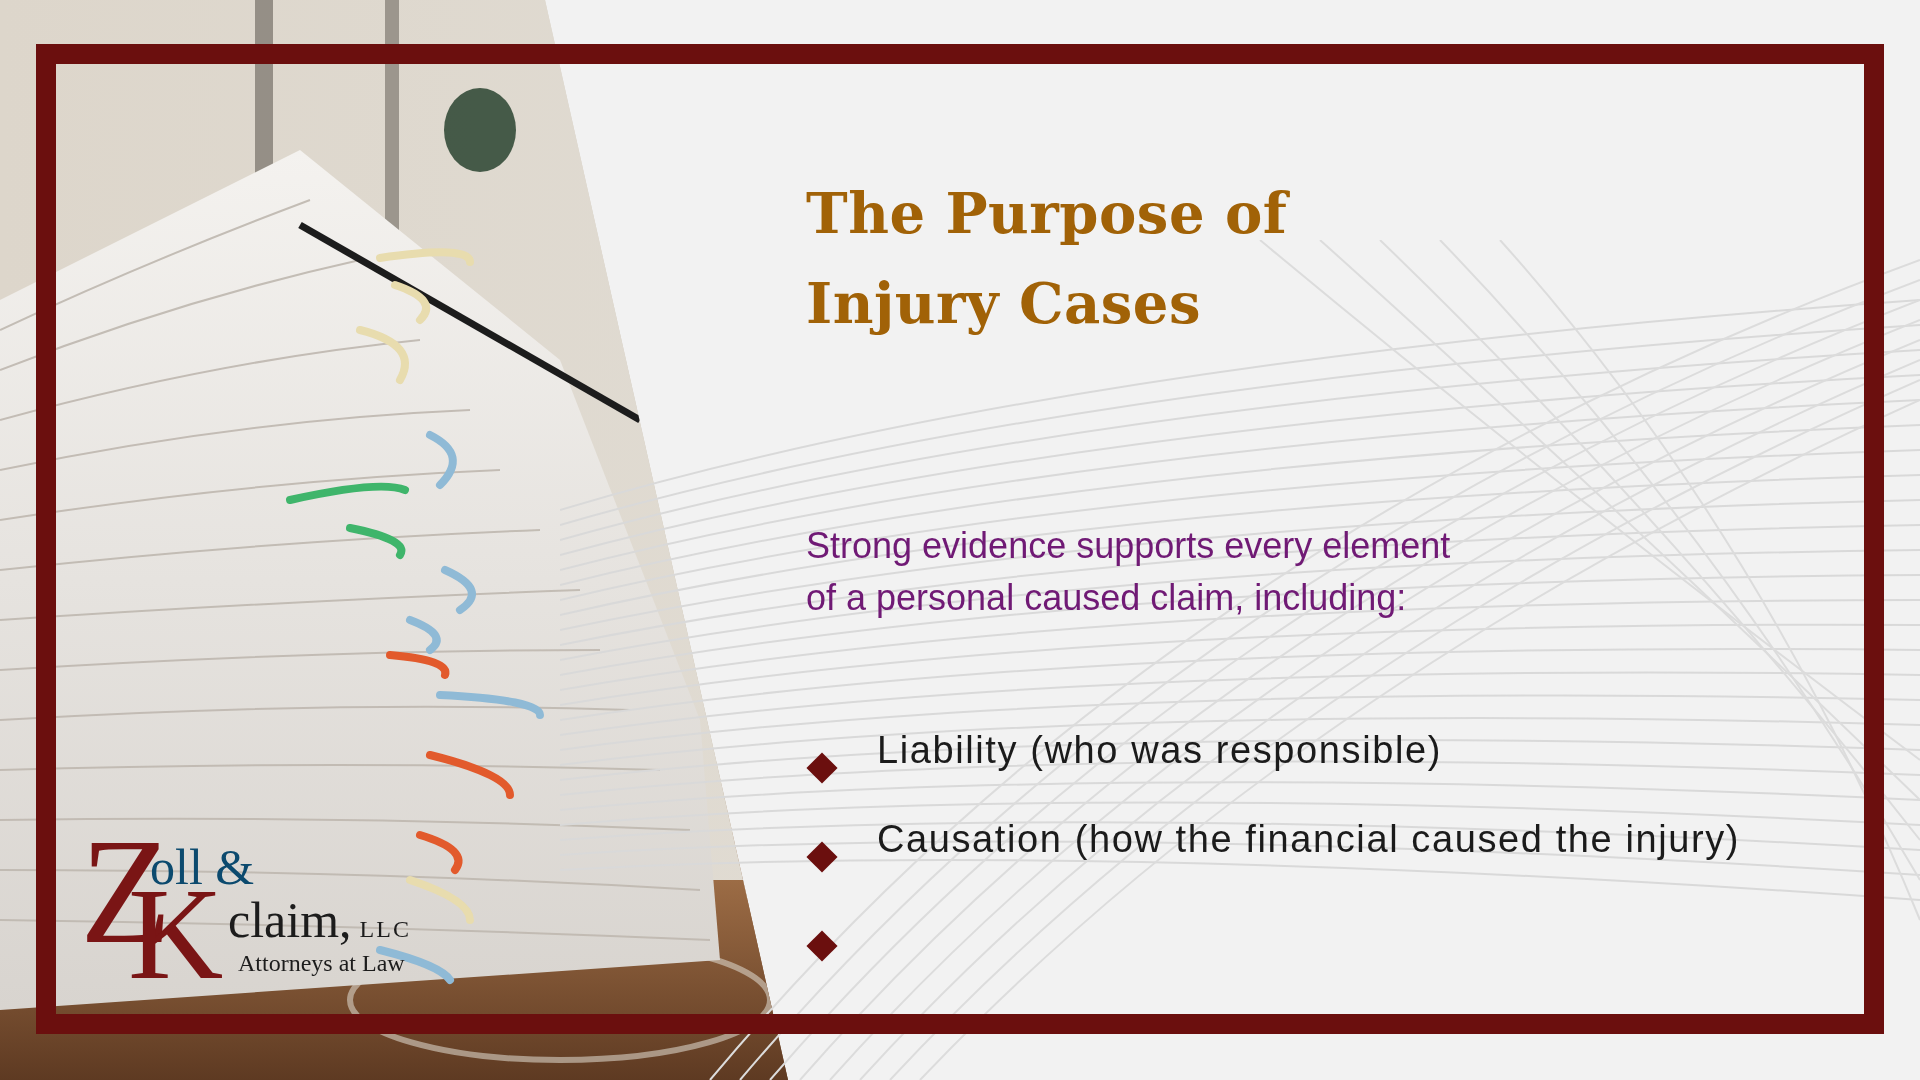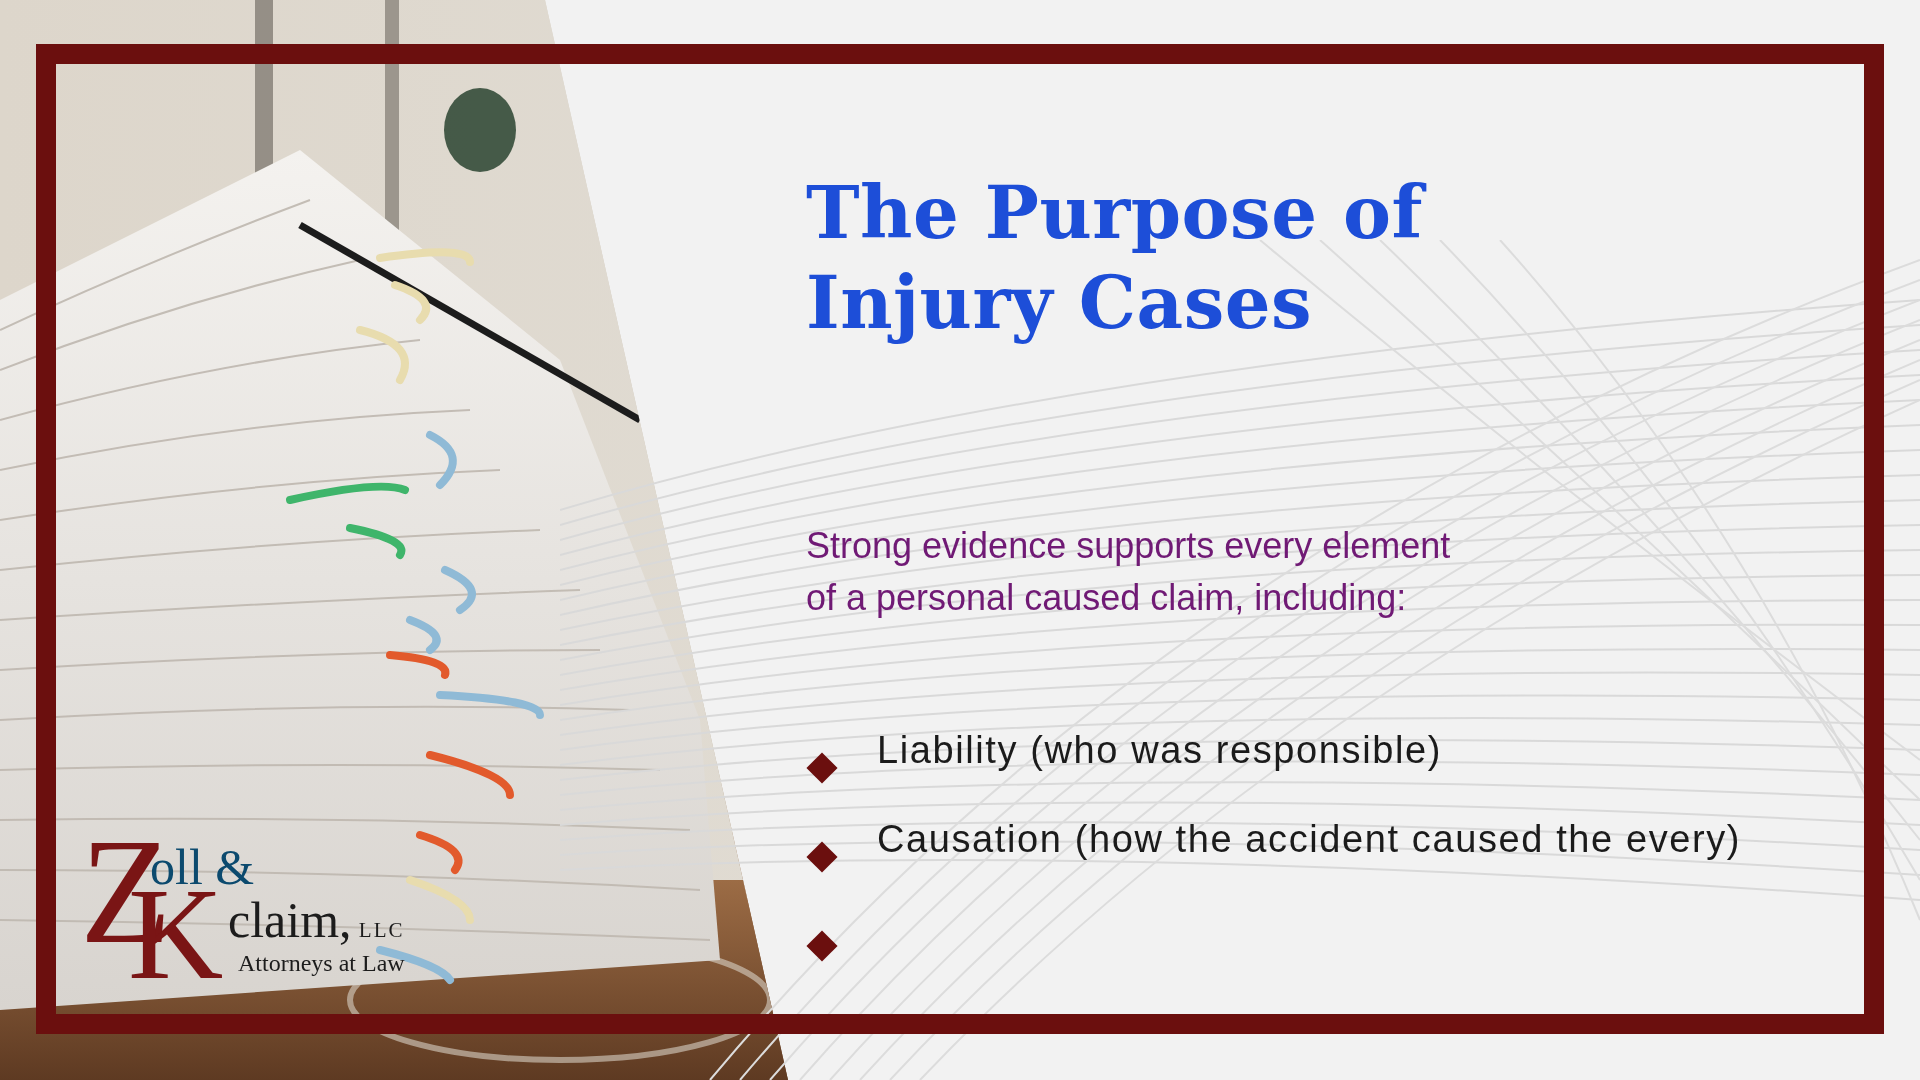--- a/index.html
+++ b/index.html
@@ -10,39 +10,39 @@
     background: linear-gradient(180deg, #ddd7cd 0%, #d6cfc3 25%, #cfc7ba 45%, #c2b7a6 70%, #8a5d3c 85%, #6e4529 100%); }
   .photo svg { position: absolute; left: 0; top: 0; }
 
   .pattern { position: absolute; left: 560px; top: 240px; width: 1360px; height: 840px; }
 
   .frame { position: absolute; left: 36px; top: 44px; width: 1808px; height: 950px;
     border: 20px solid #6b0f0e; }
 
   .title { position: absolute; left: 806px; top: 168px; width: 1050px; margin: 0;
     font-family: "DejaVu Serif", "Liberation Serif", serif; font-weight: bold;
-    font-size: 72px; line-height: 90px; color: #1d4ed8; letter-spacing: 0.5px; }
+    font-size: 56px; line-height: 90px; color: #a16207; letter-spacing: 0.5px; }
   .title span { display: block; }
 
   .intro { position: absolute; left: 806px; top: 520px; width: 900px; margin: 0;
     font-family: "Liberation Sans", sans-serif; font-size: 36px; line-height: 52px; color: #701a75; }
   .intro span { display: block; }
 
   .bullets { position: absolute; left: 806px; top: 690px; margin: 0; padding: 0; list-style: none; }
   .bullet { position: relative; height: 89px; display: flex; align-items: flex-end; }
   .diamond { width: 22px; height: 22px; background: #6b0f0e; transform: rotate(45deg); margin: 18px 0 0 5px; flex: none; }
   .bullet-text { margin-left: 44px; font-family: "Liberation Sans", sans-serif; font-size: 38px; line-height: 58px; letter-spacing: 1.6px; color: #1b1b1b; white-space: nowrap; }
 
   .logo { position: absolute; left: 80px; top: 830px; width: 340px; height: 170px; }
   .logo .z, .logo .k { position: absolute; font-family: "Liberation Serif", serif; color: #7a1515; }
   .logo .z { left: 0; top: -14px; font-size: 150px; line-height: 150px; }
   .logo .k { left: 48px; top: 38px; font-size: 132px; line-height: 132px; }
   .logo .oll { position: absolute; left: 70px; top: 12px; font-family: "Liberation Serif", serif; font-size: 50px; line-height: 50px; color: #0c4a6e; }
   .logo .ranz { position: absolute; left: 148px; top: 65px; font-family: "Liberation Serif", serif; font-size: 50px; line-height: 50px; color: #1c1c1c; }
-  .logo .llc { font-size: 21px; letter-spacing: 2px; }
+  .logo .llc { font-size: 24px; letter-spacing: 2px; }
   .logo .atty { position: absolute; left: 158px; top: 120px; font-family: Liberation Serif, serif; font-size: 24px; line-height: 26px; color: #1c1c1c; }
 </style>
 </head>
 <body>
 
 <div class="photo">
   <svg width="800" height="1080" viewBox="0 0 800 1080">
     <defs>
       <linearGradient id="bgBlur" x1="0" y1="0" x2="1" y2="0">
         <stop offset="0" stop-color="#ddd6cb"></stop>
@@ -156,21 +156,21 @@
   <span>of a personal caused claim, including:</span>
 </p>
 
 <ul class="bullets">
   <li class="bullet">
     <span class="diamond"></span>
     <span class="bullet-text">Liability (who was responsible)</span>
   </li>
   <li class="bullet">
     <span class="diamond"></span>
-    <span class="bullet-text">Causation (how the accident caused the every)</span>
+    <span class="bullet-text">Causation (how the financial caused the injury)</span>
   </li>
   <li class="bullet">
     <span class="diamond"></span>
   </li>
 </ul>
 
 <div class="logo">
   <span class="z">Z</span>
   <span class="k">K</span>
   <span class="oll">oll &amp;</span>

